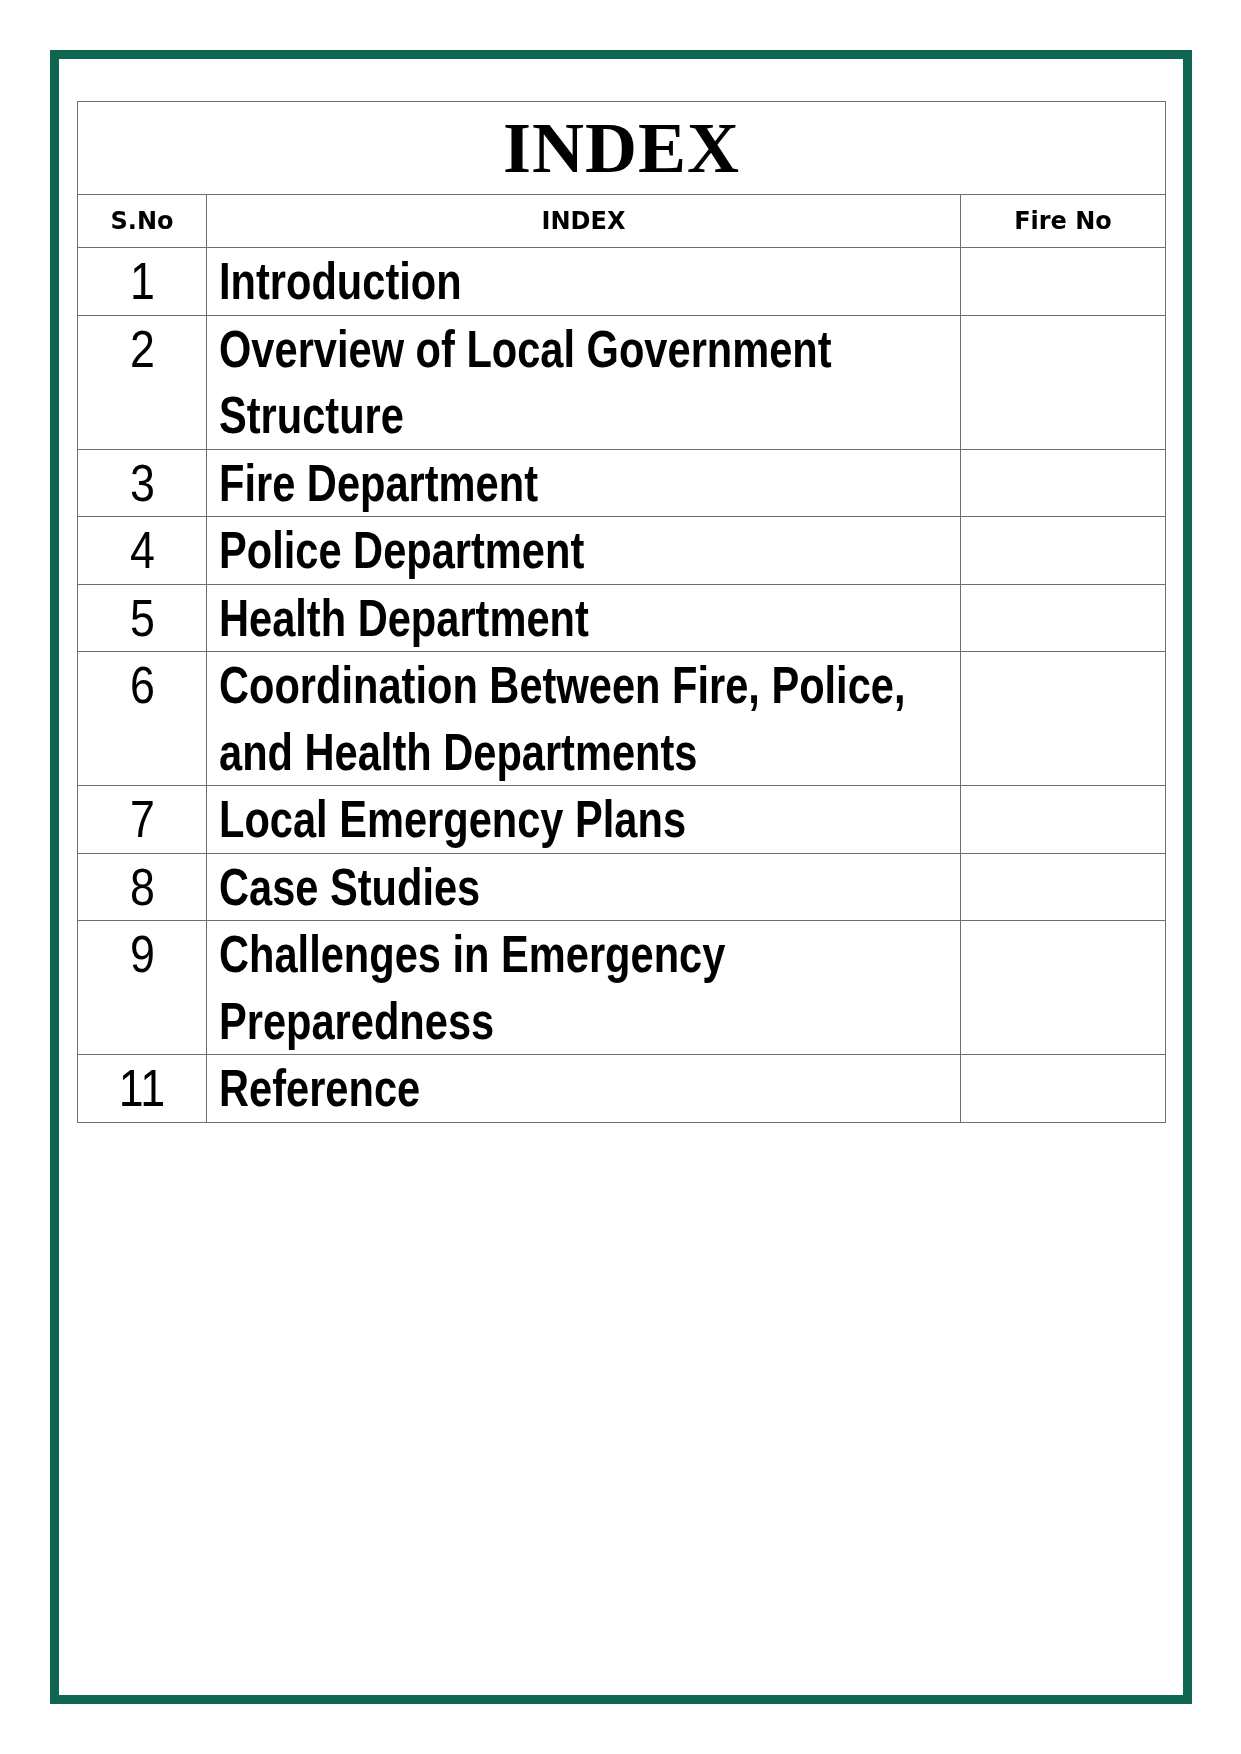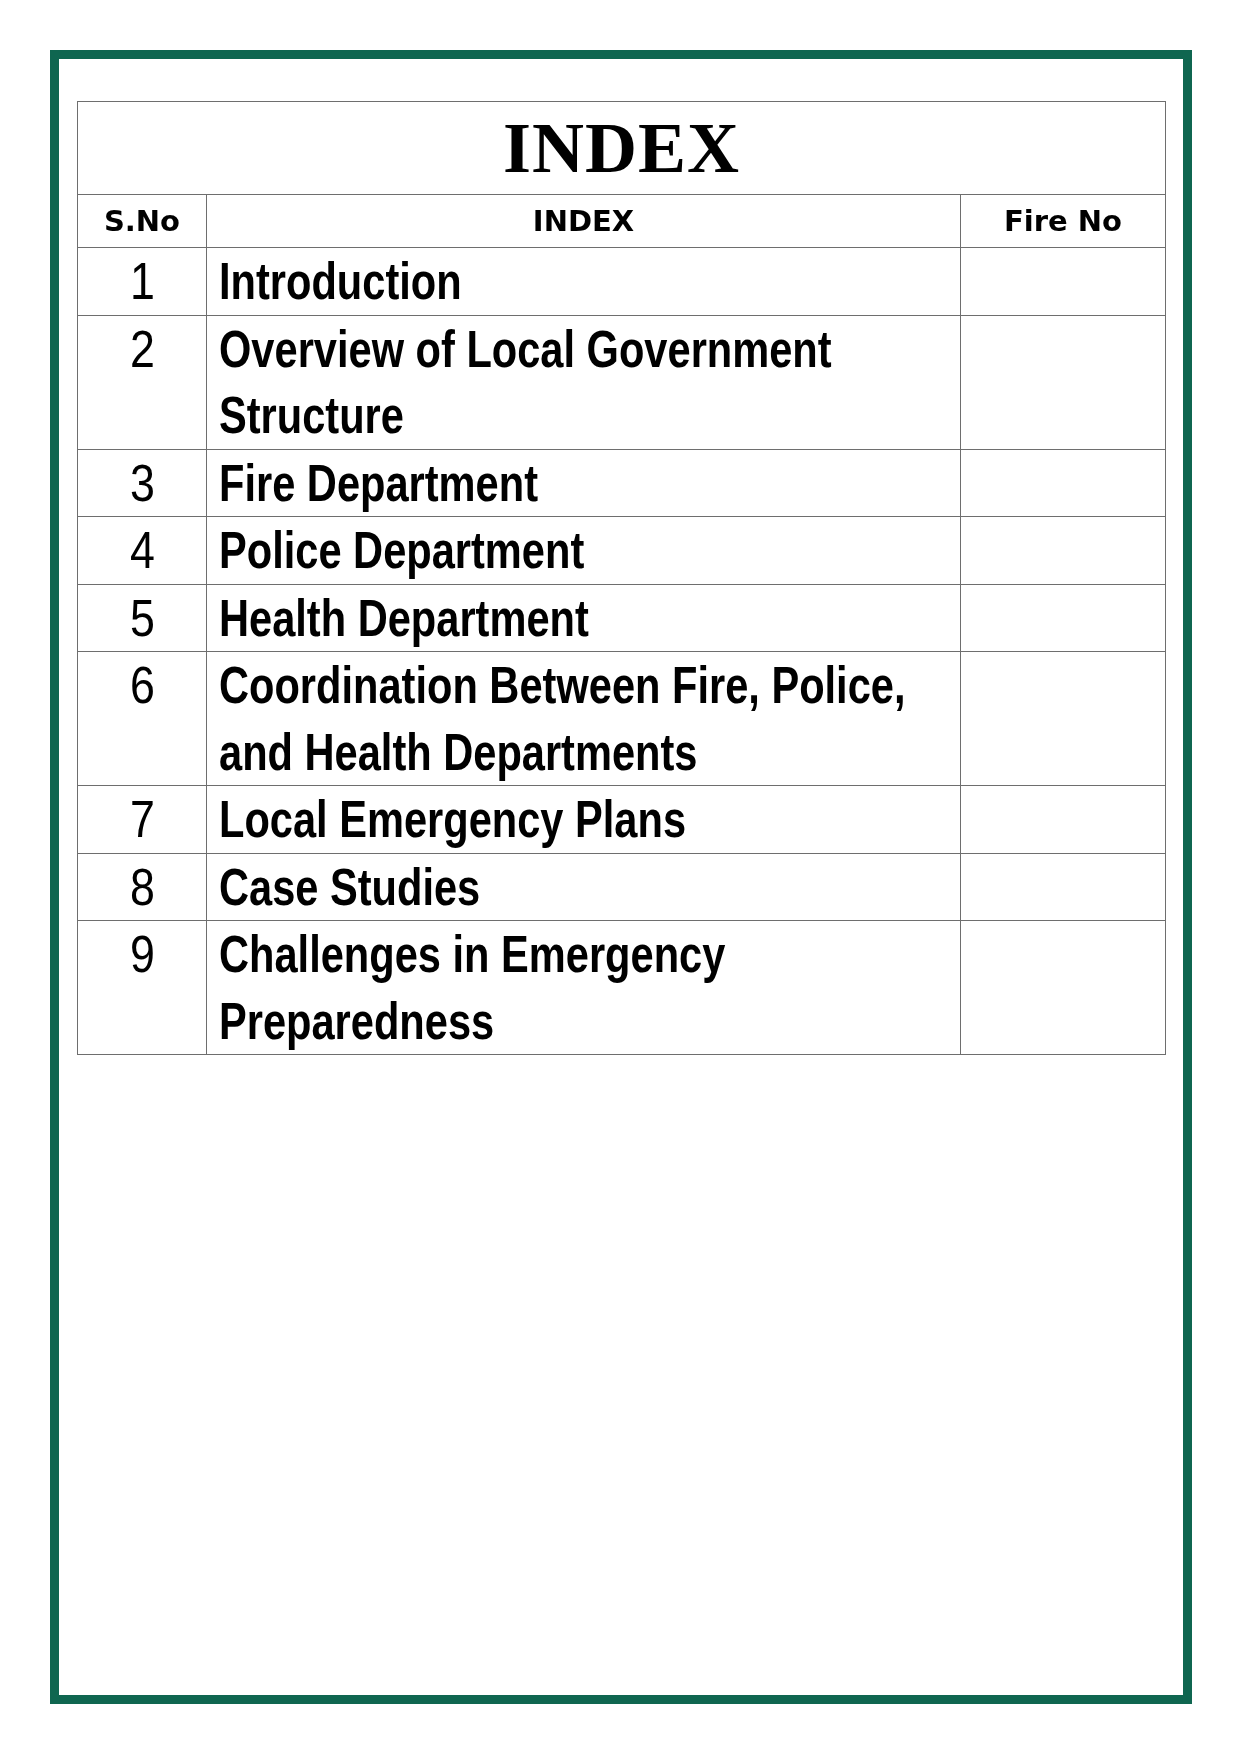--- a/index.html
+++ b/index.html
@@ -28,21 +28,21 @@
     font-weight: bold;
     font-size: 72px;
     line-height: 92px;
     color: #000;
     letter-spacing: 1px;
   }
   .hdr {
     height: 52px;
     font-family: "DejaVu Sans", "Liberation Sans", sans-serif;
     font-weight: bold;
-    font-size: 29px;
+    font-size: 24px;
     line-height: 52px;
     color: #000;
     text-align: center;
     vertical-align: middle !important;
   }
   .hdr span { display: inline-block; transform: scaleX(1.0); }
   .col-sno { width: 129px; }
   .col-topic { width: 754px; }
   .col-page { width: 205px; }
   .sno, .topic {
@@ -124,14 +124,19 @@
   <tr class="r1">
     <td class="sno"><span>8</span></td>
     <td class="topic"><span>Case Studies</span></td>
     <td class="pageno"></td>
   </tr>
   <tr class="r2">
     <td class="sno"><span>9</span></td>
     <td class="topic"><span>Challenges in Emergency Preparedness</span></td>
     <td class="pageno"></td>
   </tr>
+  <tr class="r1">
+    <td class="sno"><span>11</span></td>
+    <td class="topic"><span>Reference</span></td>
+    <td class="pageno"></td>
+  </tr>
 </tbody>
   </table>
 
 </body></html>

